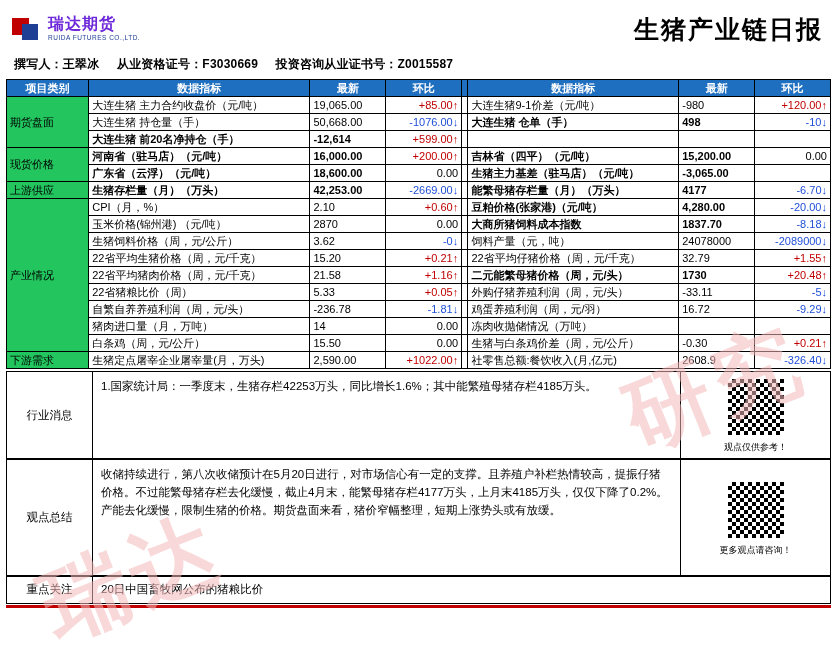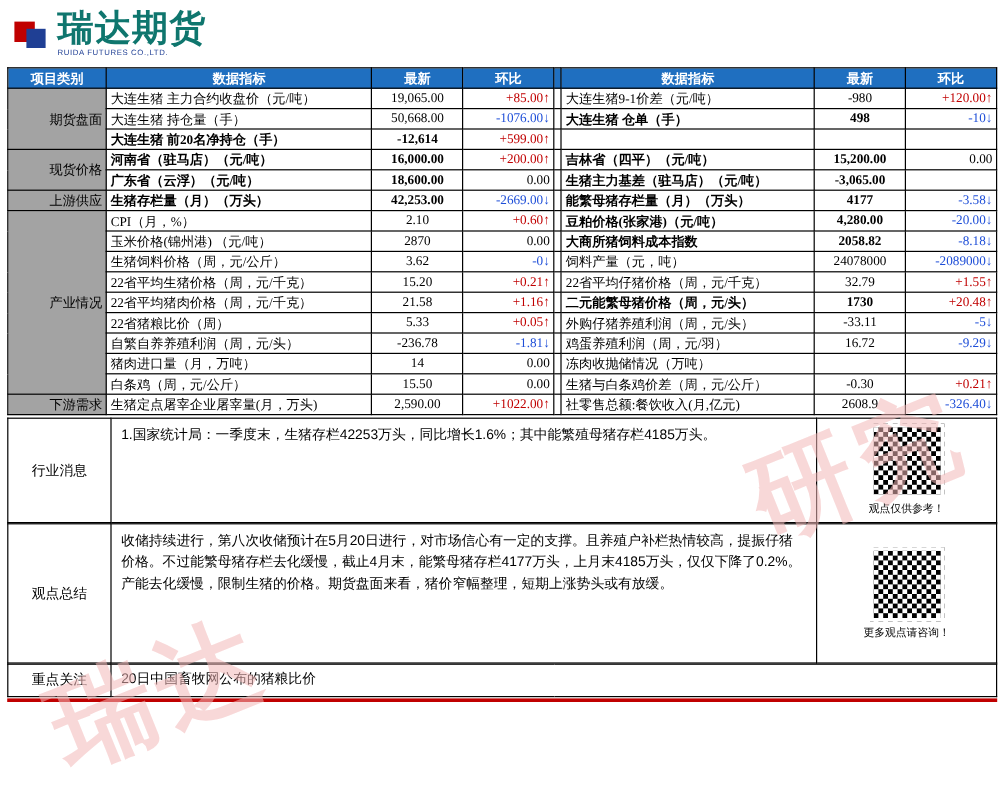--- a/index.html
+++ b/index.html
@@ -18,39 +18,39 @@
   .header {
     display:flex; align-items:center; justify-content:space-between;
     padding: 6px 14px 2px 12px;
     height: 54px;
   }
   .logo { display:flex; align-items:center; gap:6px; }
   .logo-mark { width:30px; height:30px; position:relative; }
   .logo-mark .sq1 { position:absolute; left:0; top:4px; width:17px; height:17px; background:#c00000; transform:rotate(0deg); }
   .logo-mark .sq2 { position:absolute; left:10px; top:10px; width:16px; height:16px; background:#1f3f94; }
   .logo-text { line-height:1; }
-  .logo-cn { font-size:30px; font-weight:bold; color:#0f766e; letter-spacing:1px; }
+  .logo-cn { font-size:16px; font-weight:bold; color:#6d28d9; letter-spacing:1px; }
   .logo-en { font-size:6.5px; color:#1f3f94; letter-spacing:0.5px; margin-top:3px; }
   .doc-title { font-size:25px; font-weight:bold; letter-spacing:2px; }
   .doc-date { font-size:22px; font-weight:bold; letter-spacing:0px; }
 
   .byline {
     font-size:12px; font-weight:bold; padding: 2px 0 4px 14px; letter-spacing:0.2px;
   }
   .byline span { margin-right: 14px; }
 
   
-  table.main { border-collapse: collapse; width: 825px; margin: 2px 6px 0 6px; table-layout: fixed; font-family: Liberation Serif, serif;}
+  table.main { border-collapse: collapse; width: 825px; margin: 2px 6px 0 6px; table-layout: fixed;}
   table.main td, table.main th { border: 1px solid #000; padding: 0 3px; font-size:11px; height:17px; }
   .thead th {
     background:#1f6fc0; color:#fff; font-weight:bold; text-align:center; font-size:12.5px; height:22px;
   }
-  .cat { text-align:right; font-size:12px; font-weight:normal; background:#a3a3a3; }
+  .cat { text-align:left; font-size:12px; font-weight:normal; background:#22c55e; }
   .ind { text-align:left; padding-left:6px; }
-  .num { text-align:center; padding-right:6px; }
+  .num { text-align:left; padding-right:6px; }
   .chg { text-align:right; padding-right:6px; }
   .up { color:#c00000; }
   .down { color:#1f4fd8; }
   .flat { color:#000; }
   .b { font-weight:bold; }
   .divider-col { width:6px; border-top:none; border-bottom:none; }
 
   
   .info-table { border-collapse:collapse; width:825px; margin:0 6px; table-layout:fixed; }
   .info-table td { border:1px solid #000; font-size:11.5px; padding:4px 8px; vertical-align:middle; }
@@ -91,22 +91,28 @@
     <div class="logo">
       <div class="logo-mark">
         <div class="sq1"></div>
           <div class="sq2"></div>
       </div>
       <div class="logo-text">
         <div class="logo-cn">瑞达期货</div>
         <div class="logo-en">RUIDA FUTURES CO.,LTD.</div>
       </div>
     </div>
+    <div class="doc-title">生猪产业链日报</div>
   </div>
 
+  <div class="byline">
+    <span>撰写人：王翠冰</span>
+    <span>从业资格证号：F3030669</span>
+    <span>投资咨询从业证书号：Z0015587</span>
+  </div>
 
   <table class="main">
     <colgroup>
       <col style="width:78px">
         <col style="width:210px">
         <col style="width:72px">
         <col style="width:72px">
       <col style="width:6px">
       <col style="width:200px">
         <col style="width:72px">
@@ -173,39 +179,39 @@
           <td class="chg flat"></td>
         </tr>
         <tr>
           <td class="cat" rowspan="1">上游供应</td>
           <td class="ind b">生猪存栏量（月）（万头）</td>
           <td class="num b">42,253.00</td>
           <td class="chg down">-2669.00↓</td>
           <td class="divider-col"></td>
           <td class="ind b">能繁母猪存栏量（月）（万头）</td>
           <td class="num b">4177</td>
-          <td class="chg down">-3.58↓</td>
+          <td class="chg down">-6.70↓</td>
         </tr>
         <tr>
           <td class="cat" rowspan="9">产业情况</td>
           <td class="ind">CPI（月，%）</td>
           <td class="num">2.10</td>
           <td class="chg up">+0.60↑</td>
           <td class="divider-col"></td>
           <td class="ind b">豆粕价格(张家港)（元/吨）</td>
           <td class="num b">4,280.00</td>
           <td class="chg down">-20.00↓</td>
         </tr>
         <tr>
           <td class="ind">玉米价格(锦州港)  （元/吨）</td>
           <td class="num">2870</td>
           <td class="chg flat">0.00</td>
           <td class="divider-col"></td>
           <td class="ind b">大商所猪饲料成本指数</td>
-          <td class="num b">2058.82</td>
+          <td class="num b">1837.70</td>
           <td class="chg down">-8.18↓</td>
         </tr>
         <tr>
           <td class="ind">生猪饲料价格（周，元/公斤）</td>
           <td class="num">3.62</td>
           <td class="chg down">-0↓</td>
           <td class="divider-col"></td>
           <td class="ind">饲料产量（元，吨）</td>
           <td class="num">24078000</td>
           <td class="chg down">-2089000↓</td>

